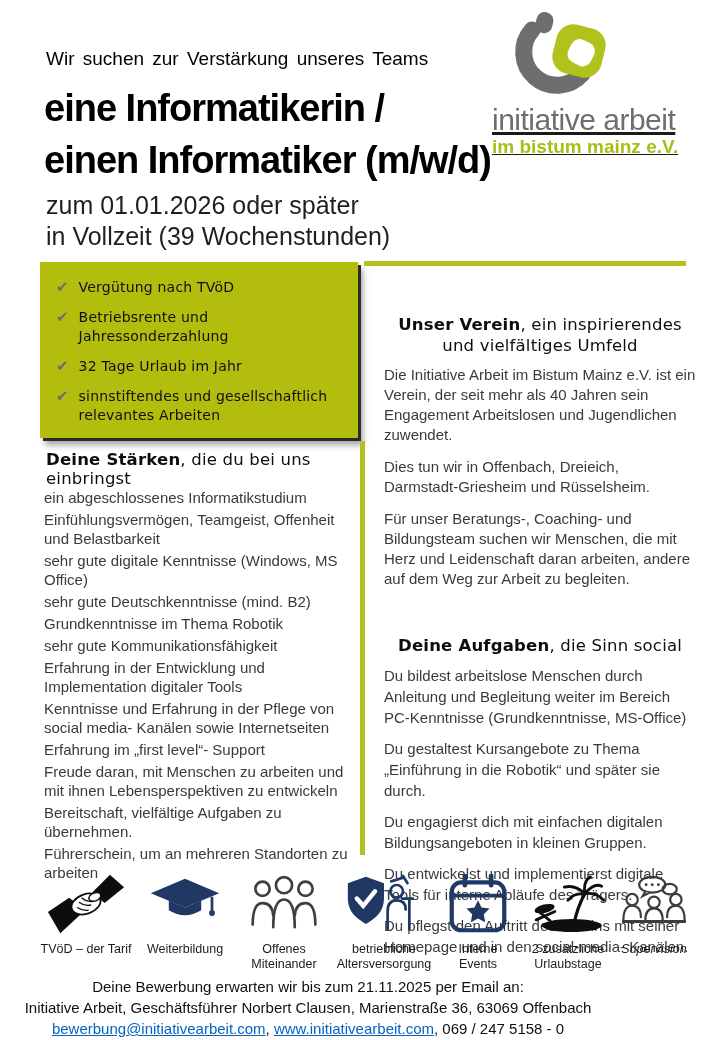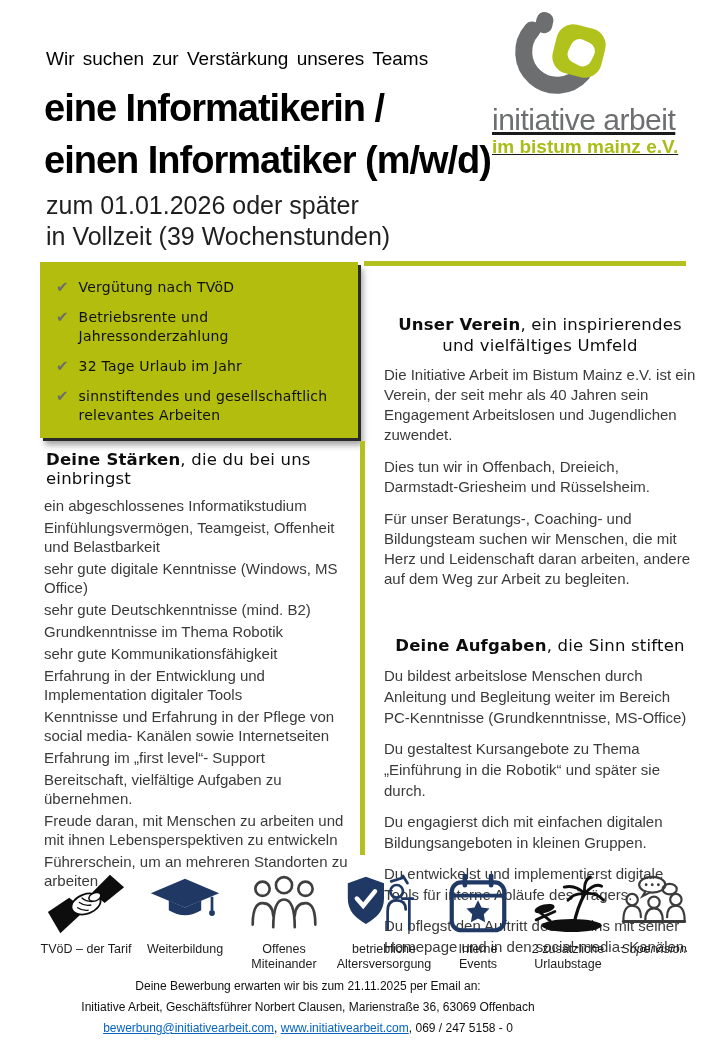--- a/index.html
+++ b/index.html
@@ -26,37 +26,37 @@
   .benefit-row{display:flex;gap:10px;margin-bottom:11px;align-items:flex-start;}
   .check{color:#6d6d6d;font-size:15px;line-height:19px;flex:0 0 auto;}
   .benefit-text{font-size:14px;line-height:19px;color:#101010;max-width:252px;letter-spacing:0.2px;}
   
   .v-line{position:absolute;left:360px;top:441px;width:5px;height:414px;background:#b2c120;}
   .h-line{position:absolute;left:364px;top:261px;width:322px;height:5px;background:#b2c120;}
   
   .strengths{position:absolute;left:44px;top:450px;width:318px;}
   .sec-heading{font-family:"DejaVu Sans",sans-serif;font-size:16.5px;color:#0d0d0d;letter-spacing:0.2px;}
   .sec-heading b{font-weight:700;}
-  .strengths .sec-heading{margin-bottom:8px;margin-left:2px;}
+  .strengths .sec-heading{margin-left:2px;}
   .strengths p{margin:0 0 3px 0;font-size:15px;line-height:19px;color:#3a3a3a;}
   
   .rightcol{position:absolute;left:384px;top:268px;width:312px;}
   .rightcol .sec-heading{text-align:center;line-height:21px;margin-bottom:9px;margin-top:46px;}
   .rightcol p{margin:0 0 12px 0;font-size:15px;line-height:20px;color:#3a3a3a;}
   .tasks-heading{margin-top:22px;}
   .tasks p{line-height:21px;margin-bottom:10px;}
   
   .perk{position:absolute;top:872px;text-align:center;}
   .perk .icon-box{height:64px;display:flex;align-items:center;justify-content:center;}
   .perk .plabel{font-size:12.5px;line-height:15px;color:#1c1c1c;margin-top:6px;}
   .p1{left:30px;width:112px;} .p2{left:140px;width:90px;} .p3{left:236px;width:96px;}
   .p4{left:334px;width:100px;} .p5{left:438px;width:80px;} .p6{left:520px;width:96px;}
   .p7{left:608px;width:92px;font-style:italic;}
   
-  .footer{position:absolute;left:0;top:976px;width:616px;text-align:center;font-size:12px;line-height:21px;color:#101010;}
+  .footer{position:absolute;left:0;top:976px;width:616px;text-align:center;font-size:15px;line-height:21px;color:#101010;}
   .footer a{color:#0563c1;text-decoration:underline;cursor:pointer;}
   .sep{white-space:pre;}
 </style>
 </head>
 <body>
 
 <div class="page">
 
   <div class="intro">Wir suchen zur Verstärkung unseres Teams</div>
   <div class="headline">
@@ -105,33 +105,33 @@
     <div class="sec-heading"><b>Deine Stärken</b><span>, die du bei uns einbringst</span></div>
     <p>ein abgeschlossenes Informatikstudium</p>
     <p>Einfühlungsvermögen, Teamgeist, Offenheit und Belastbarkeit</p>
     <p>sehr gute digitale Kenntnisse (Windows, MS Office)</p>
     <p>sehr gute Deutschkenntnisse (mind. B2)</p>
     <p>Grundkenntnisse im Thema Robotik</p>
     <p>sehr gute Kommunikationsfähigkeit</p>
     <p>Erfahrung in der Entwicklung und Implementation digitaler Tools</p>
     <p>Kenntnisse und Erfahrung in der Pflege von social media- Kanälen sowie Internetseiten</p>
     <p>Erfahrung im „first level“- Support</p>
+    <p>Freude daran, mit Menschen zu arbeiten und mit ihnen Lebensperspektiven zu entwickeln</p>
     <p>Bereitschaft, vielfältige Aufgaben zu übernehmen.</p>
-    <p>Freude daran, mit Menschen zu arbeiten und mit ihnen Lebensperspektiven zu entwickeln</p>
     <p>Führerschein, um an mehreren Standorten zu arbeiten</p>
   </div>
 
   <div class="rightcol">
     <div class="sec-heading"><b>Unser Verein</b><span>, ein inspirierendes und vielfältiges Umfeld</span></div>
     <p>Die Initiative Arbeit im Bistum Mainz e.V. ist ein Verein, der seit mehr als 40 Jahren sein Engagement Arbeitslosen und Jugendlichen zuwendet.</p>
     <p>Dies tun wir in Offenbach, Dreieich, Darmstadt-Griesheim und Rüsselsheim.</p>
     <p>Für unser Beratungs-, Coaching- und Bildungsteam suchen wir Menschen, die mit Herz und Leidenschaft daran arbeiten, andere auf dem Weg zur Arbeit zu begleiten.</p>
 
     <div class="tasks">
-      <div class="sec-heading tasks-heading"><b>Deine Aufgaben</b><span>, die Sinn stiften</span></div>
+      <div class="sec-heading tasks-heading"><b>Deine Aufgaben</b><span>, die Sinn social</span></div>
       <p>Du bildest arbeitslose Menschen durch Anleitung und Begleitung weiter im Bereich PC-Kenntnisse (Grundkenntnisse, MS-Office)</p>
       <p>Du gestaltest Kursangebote zu Thema „Einführung in die Robotik“ und später sie durch.</p>
       <p>Du engagierst dich mit einfachen digitalen Bildungsangeboten in kleinen Gruppen.</p>
       <p>Du entwickelst und implementierst digitale Tools für interne Abläufe des Trägers.</p>
       <p>Du pflegst den Auftritt des Vereins mit seiner Homepage und in den social-media- Kanälen.</p>
     </div>
   </div>
 
   <div class="perk p1">
     <div class="icon-box">

